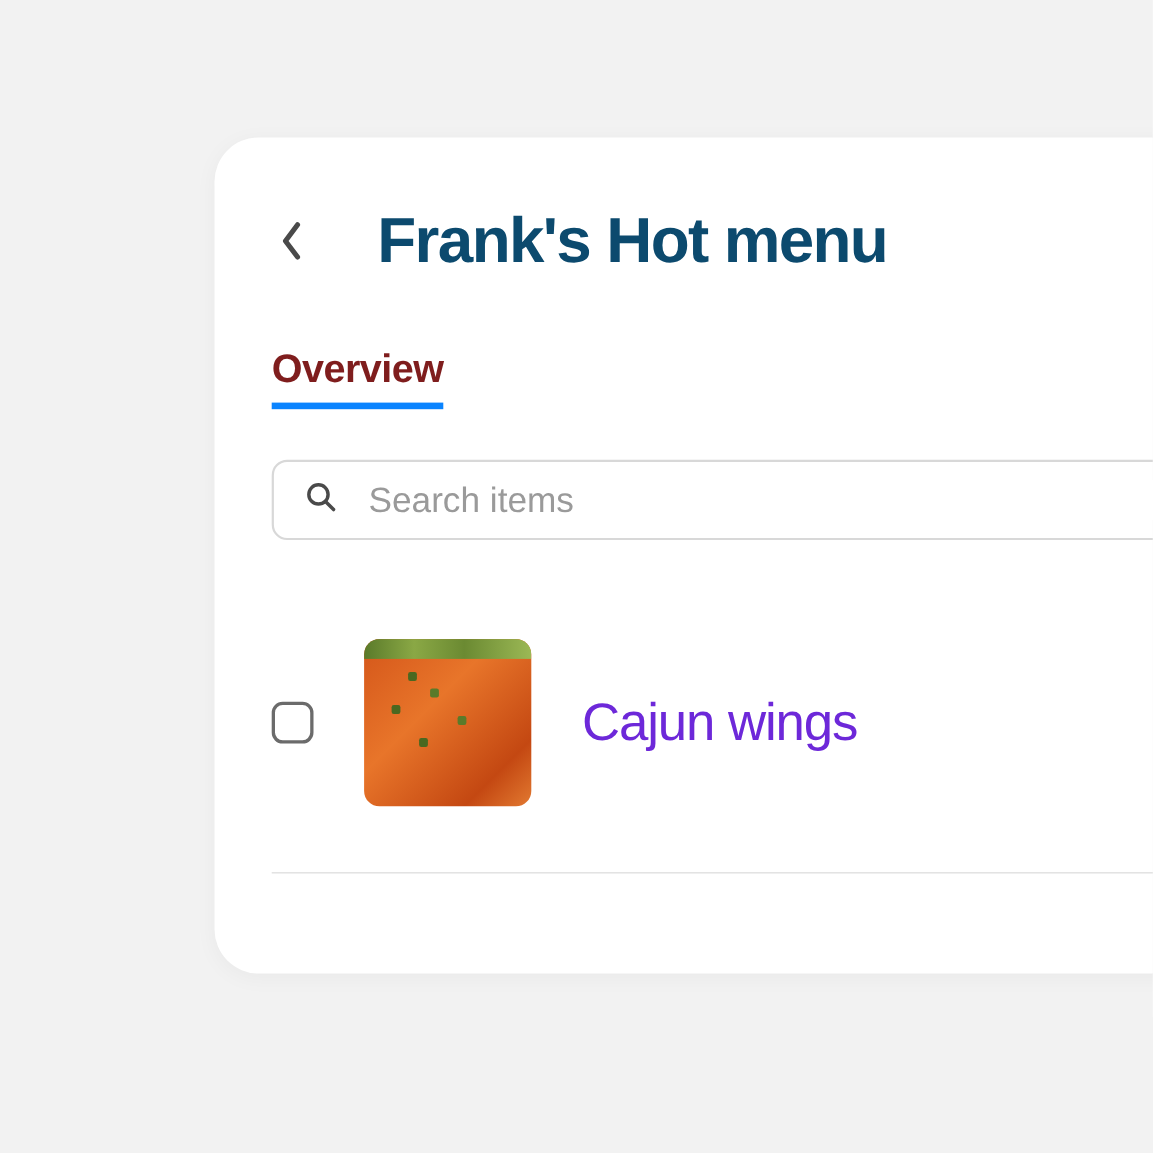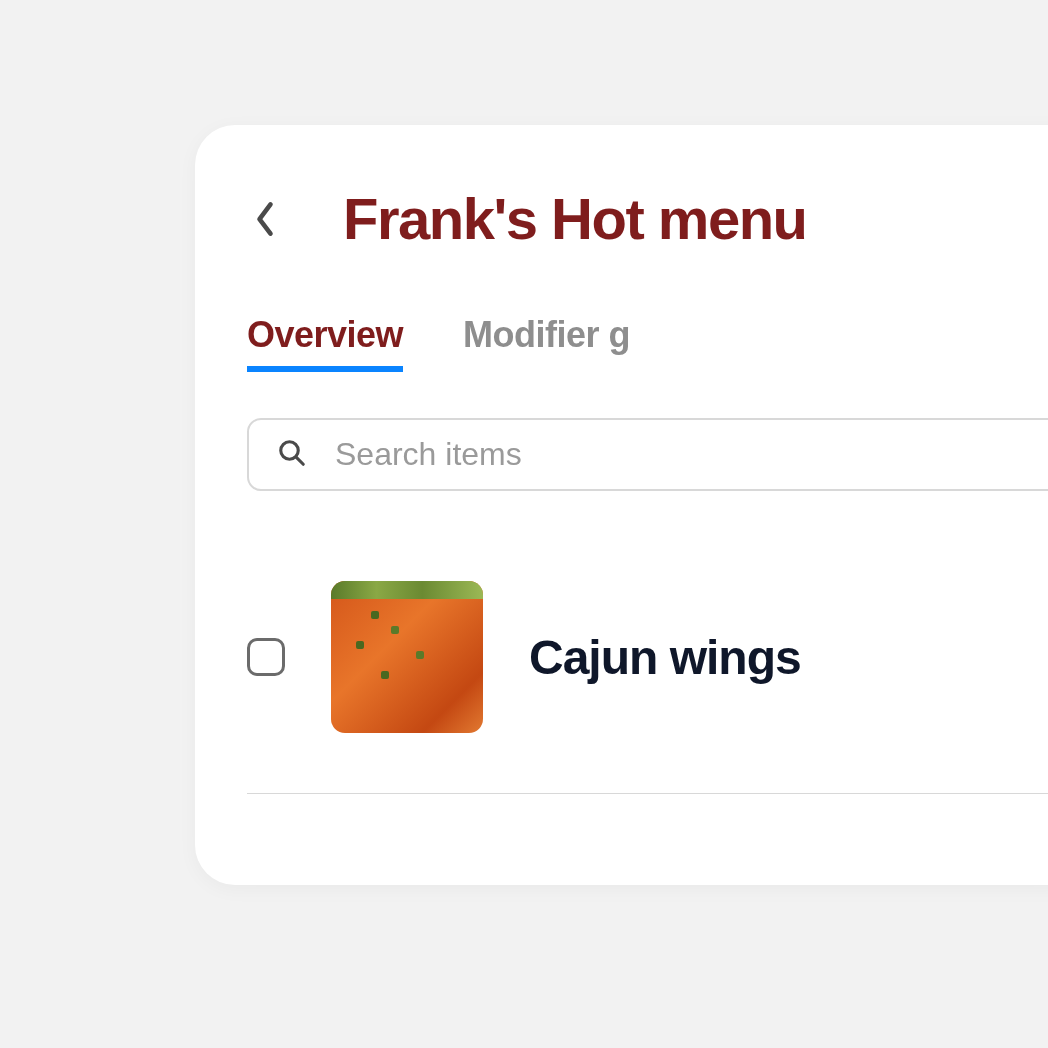--- a/index.html
+++ b/index.html
@@ -48,21 +48,21 @@
     
     .back-chevron svg {
       width: 22px;
       height: 38px;
     }
     
     .page-title {
       font-size: 58px;
       font-weight: 800;
       letter-spacing: -1.5px;
-      color: #7f1d1d;
+      color: #0c4a6e;
     }
     
     .tabs {
       display: flex;
       gap: 60px;
       margin-bottom: 46px;
     }
     
     .tab {
       font-size: 36px;
@@ -159,41 +159,40 @@
       border-radius: 2px;
       box-shadow: 
         20px 15px 0 #5a7a2a,
         -15px 30px 0 #4a6820,
         45px 40px 0 #5a7a2a,
         10px 60px 0 #4a6820;
     }
     
     .item-name {
       font-size: 48px;
-      font-weight: 700;
-      color: #0f172a;
+      font-weight: 400;
+      color: #6d28d9;
       letter-spacing: -1px;
     }
   </style>
 </head>
 <body>
 
 <div class="card">
   <div class="header">
     <div class="back-chevron">
       <svg viewBox="0 0 24 40">
         <path d="M 18 4 L 6 20 L 18 36" stroke="#4a4a4a" stroke-width="5" fill="none" stroke-linecap="round" stroke-linejoin="round"></path>
       </svg>
     </div>
     <h1 class="page-title">Frank's Hot menu</h1>
   </div>
 
   <div class="tabs">
     <div class="tab active">Overview</div>
-    <div class="tab">Modifier g</div>
   </div>
 
   <div class="search-wrapper">
     <span class="search-icon">
       <svg viewBox="0 0 24 24">
         <circle cx="10" cy="10" r="7" stroke="#4a4a4a" stroke-width="2.5" fill="none"></circle>
         <line x1="15.5" y1="15.5" x2="21" y2="21" stroke="#4a4a4a" stroke-width="2.5" stroke-linecap="round"></line>
       </svg>
     </span>
     <input type="text" class="search-input" placeholder="Search items" style="">

